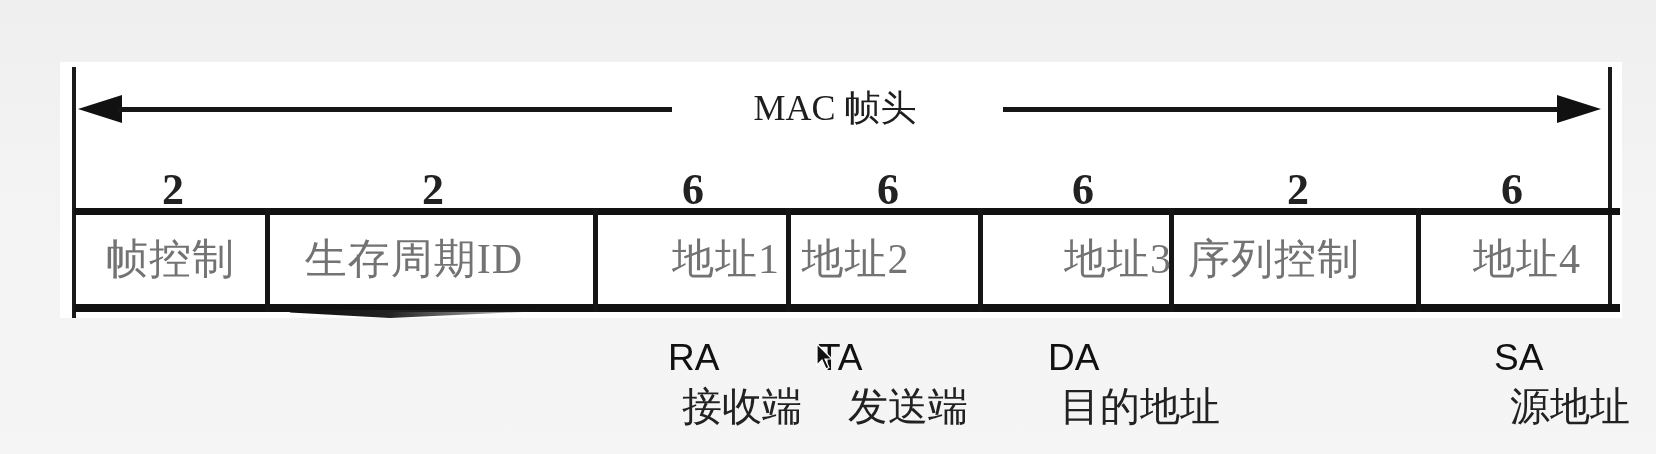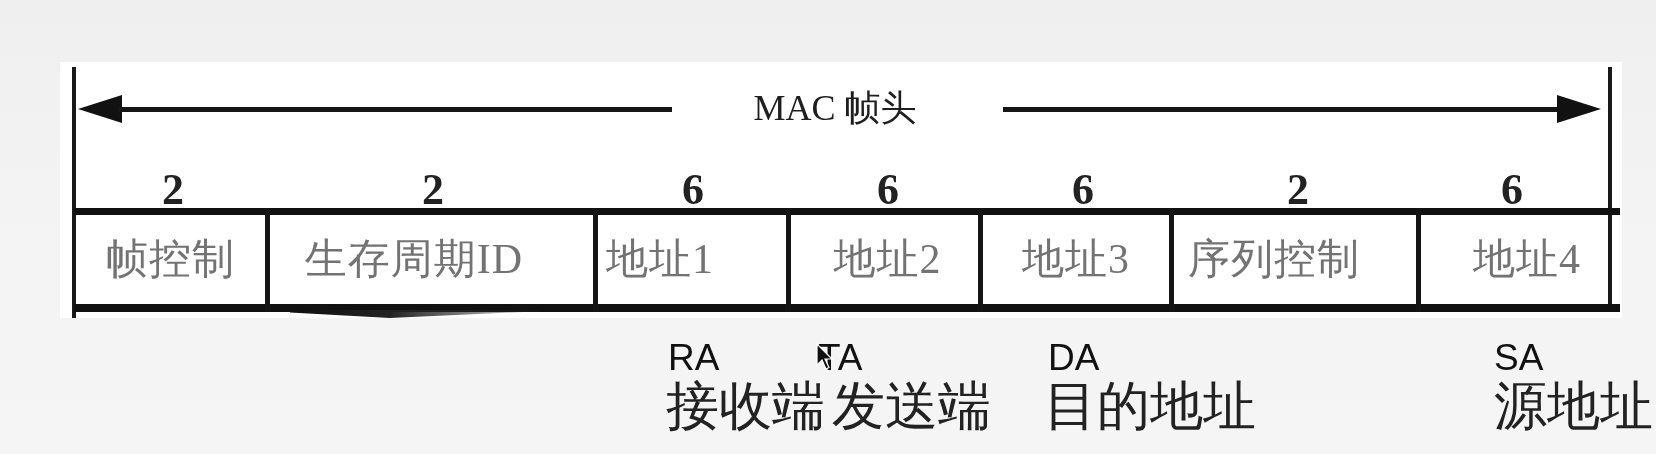--- a/index.html
+++ b/index.html
@@ -50,21 +50,21 @@
     clip-path: polygon(0 0, 100% 0, 100% 15%, 40% 100%, 0 30%);
   }
   .anno-abbr {
     position: absolute; top: 338px;
     font-family: "Liberation Sans", "DejaVu Sans", sans-serif;
     font-size: 37px; color: #111; line-height: 40px;
   }
   .anno-desc {
     position: absolute; top: 382px;
     font-family: "DejaVu Sans", "Liberation Sans", sans-serif;
-    font-size: 53px; color: #222; line-height: 48px; white-space: nowrap;
+    font-size: 40px; color: #222; line-height: 48px; white-space: nowrap; margin-left: 16px;
   }
   .cursor { position: absolute; left: 816px; top: 343px; width: 20px; height: 28px; }
 </style>
 </head>
 <body>
 
 <div class="panel"></div>
 
 <div class="vline" style="left:72px; top:67px; height:251px;"></div>
 <div class="vline" style="left:1608px; top:67px; height:245px;"></div>
@@ -93,27 +93,27 @@
 <div class="cell-divider" style="left:978px;"></div>
 <div class="cell-divider" style="left:1169px;"></div>
 <div class="cell-divider" style="left:1416px;"></div>
 
 <div class="cell" style="left:76px; width:189px;">
   <span class="cell-text">帧控制</span>
 </div>
 <div class="cell" style="left:270px; width:288px;">
   <span class="cell-text">生存周期ID</span>
 </div>
-<div class="cell" style="left:562px; width:196px;">
+<div class="cell" style="left:628px; width:196px;">
   <span class="cell-text">地址1</span>
 </div>
-<div class="cell" style="left:794px; width:187px;">
+<div class="cell" style="left:762px; width:187px;">
   <span class="cell-text">地址2</span>
 </div>
-<div class="cell" style="left:983px; width:186px;">
+<div class="cell" style="left:983px; width:186px;padding-left:42px;">
   <span class="cell-text">地址3</span>
 </div>
 <div class="cell" style="left:1174px; width:200px;">
   <span class="cell-text">序列控制</span>
 </div>
 <div class="cell" style="left:1421px; width:212px;">
   <span class="cell-text">地址4</span>
 </div>
 
 <div class="anno-abbr" style="left:668px;">RA</div>

